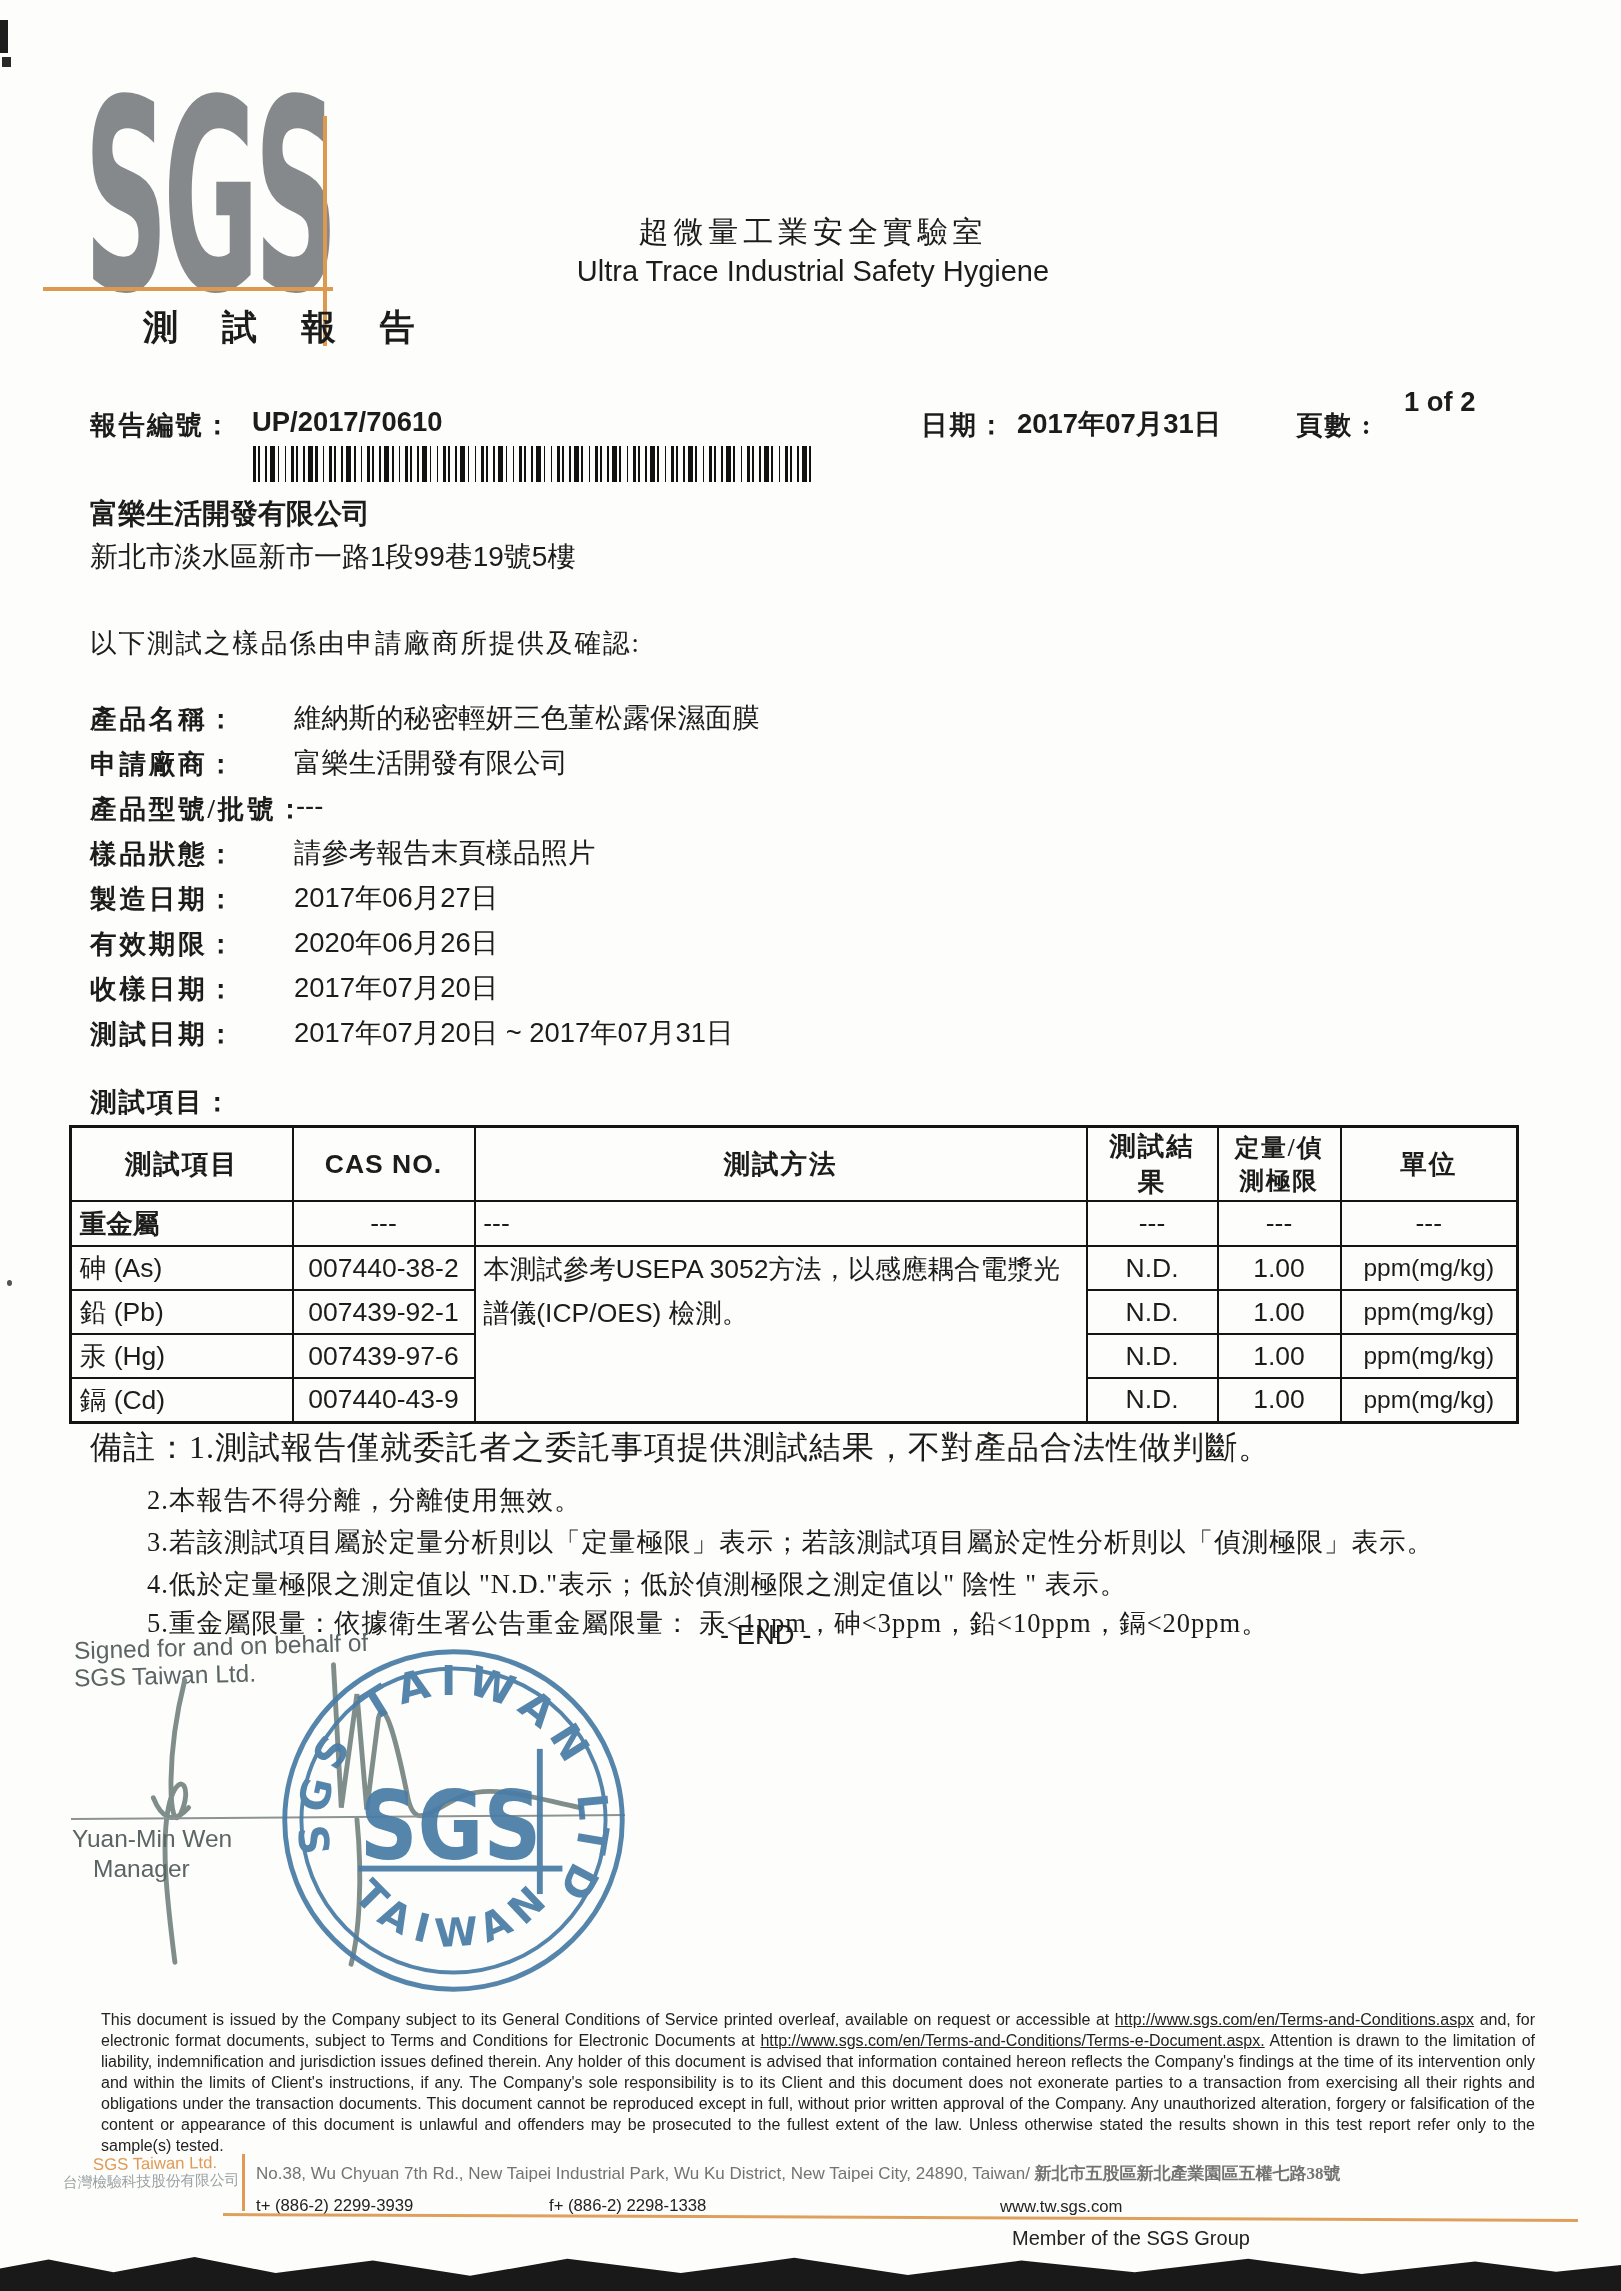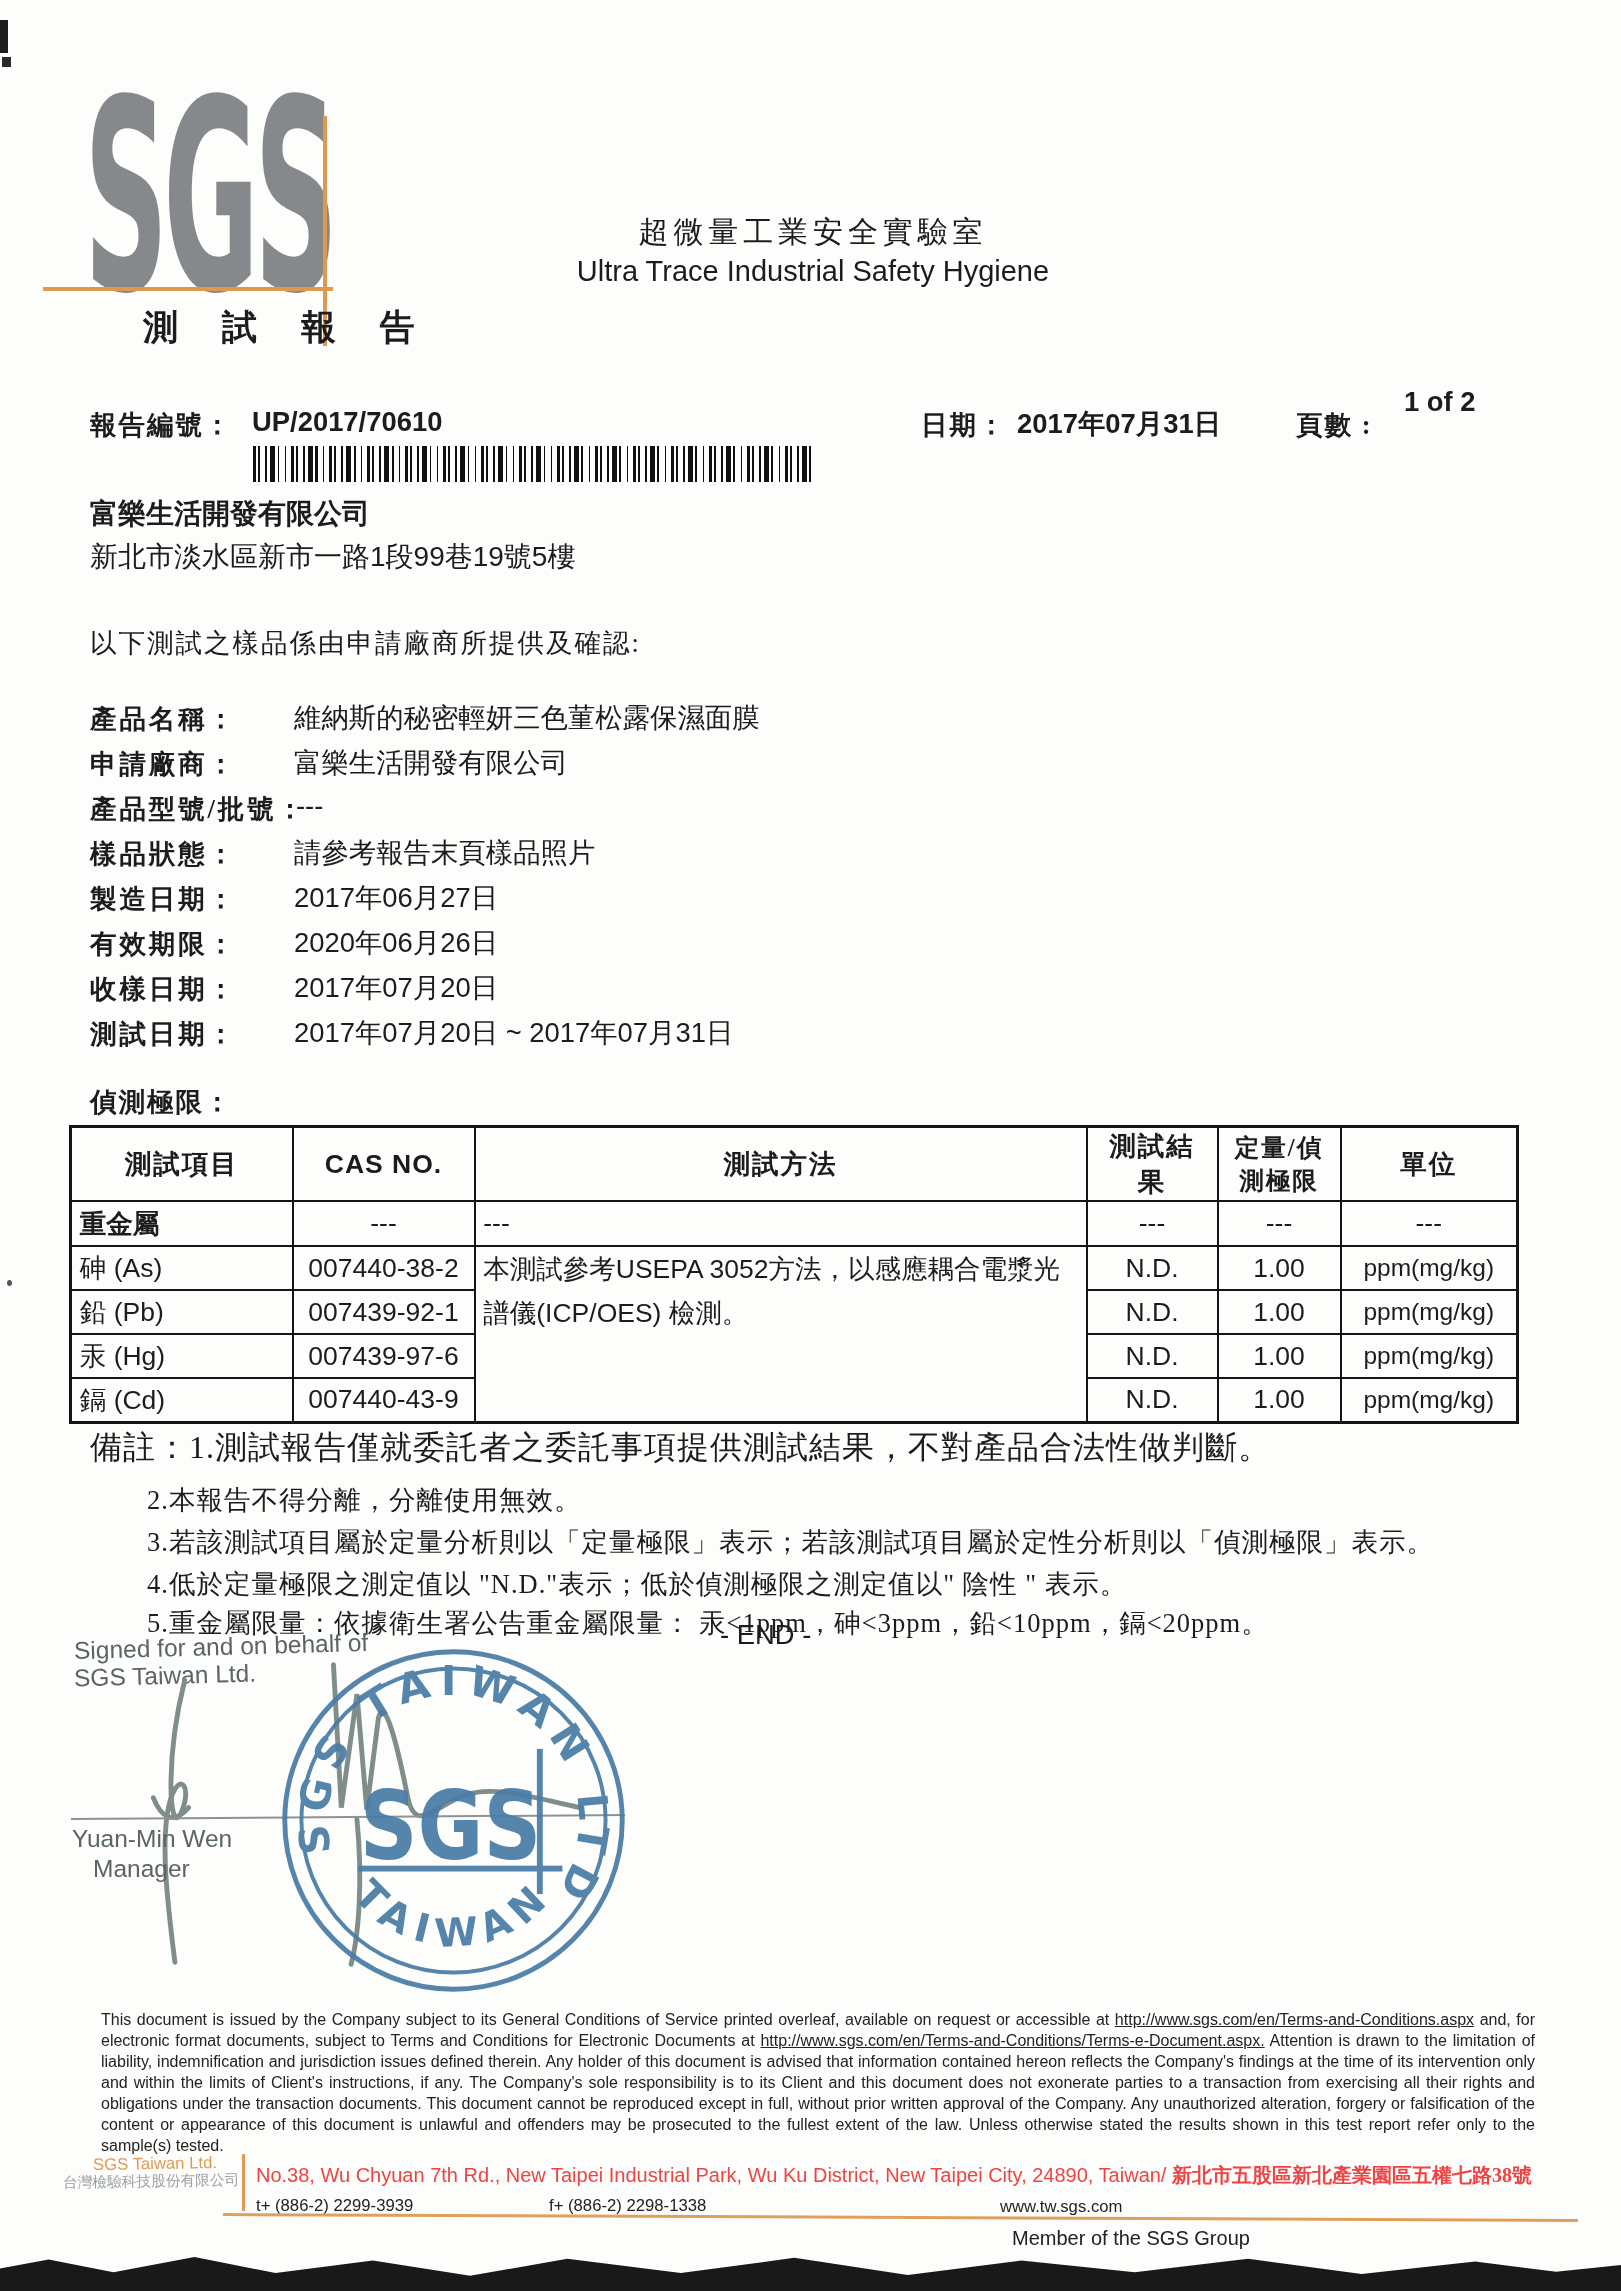--- a/index.html
+++ b/index.html
@@ -120,21 +120,21 @@
 
 <div class="abs lbl info-label" style="left:90px;top:926px;">有效期限：</div>
 <div class="abs val" style="left:294px;top:925px;">2020年06月26日</div>
 
 <div class="abs lbl info-label" style="left:90px;top:971px;">收樣日期：</div>
 <div class="abs val" style="left:294px;top:970px;">2017年07月20日</div>
 
 <div class="abs lbl info-label" style="left:90px;top:1016px;">測試日期：</div>
 <div class="abs val" style="left:294px;top:1015px;">2017年07月20日 ~ 2017年07月31日</div>
 
-<div class="abs lbl" style="left:90px;top:1084px;">偵測極限：</div>
+<div class="abs lbl" style="left:90px;top:1084px;">測試項目：</div>
 
 <table class="results">
   <colgroup>
     <col style="width:222px">
       <col style="width:182px">
       <col style="width:612px">
     <col style="width:131px">
       <col style="width:123px">
       <col style="width:177px">
   </colgroup>
@@ -229,21 +229,21 @@
 </svg>
 
 <div class="abs disclaimer">
   <span>This document is issued by the Company subject to its General Conditions of Service printed overleaf, available on request or accessible at </span><span class="url">http://www.sgs.com/en/Terms-and-Conditions.aspx</span><span> and, for electronic format documents, subject to Terms and Conditions for Electronic Documents at </span><span class="url">http://www.sgs.com/en/Terms-and-Conditions/Terms-e-Document.aspx.</span><span> Attention is drawn to the limitation of liability, indemnification and jurisdiction issues defined therein. Any holder of this document is advised that information contained hereon reflects the Company's findings at the time of its intervention only and within the limits of Client's instructions, if any. The Company's sole responsibility is to its Client and this document does not exonerate parties to a transaction from exercising all their rights and obligations under the transaction documents. This document cannot be reproduced except in full, without prior written approval of the Company. Any unauthorized alteration, forgery or falsification of the content or appearance of this document is unlawful and offenders may be prosecuted to the fullest extent of the law. Unless otherwise stated the results shown in this test report refer only to the sample(s) tested.</span>
 </div>
 
 <div class="abs foot-orange" style="left:93px;top:2154px;font-size:16.7px;transform:rotate(-1deg);">SGS Taiwan Ltd.</div>
 <div class="abs foot-gray" style="left:63px;top:2172px;font-size:14.7px;transform:rotate(-1deg);">台灣檢驗科技股份有限公司</div>
 <div class="abs foot-vline"></div>
 
-<div class="abs" style="left:256px;top:2162px;font-size:20px;color:#ef4444;text-align:center;">
+<div class="abs" style="left:256px;top:2162px;font-size:17px;color:#737373;text-align:center;">
   <span>No.38, Wu Chyuan 7th Rd., New Taipei Industrial Park, Wu Ku District, New Taipei City, 24890, Taiwan/</span>
   <span class="serif" style="font-weight:bold;">新北市五股區新北產業園區五權七路38號</span>
 </div>
 <div class="abs" style="left:256px;top:2196px;font-size:16.7px;color:#222;">t+ (886-2) 2299-3939</div>
 <div class="abs" style="left:549px;top:2196px;font-size:16.7px;color:#222;">f+ (886-2) 2298-1338</div>
 <div class="abs" style="left:1000px;top:2197px;font-size:16.7px;color:#222;">www.tw.sgs.com</div>
 <div class="abs foot-hline"></div>
 <div class="abs" style="left:1012px;top:2227px;font-size:20px;color:#222;">Member of the SGS Group</div>
 
 <div class="abs bottom-band"></div>

